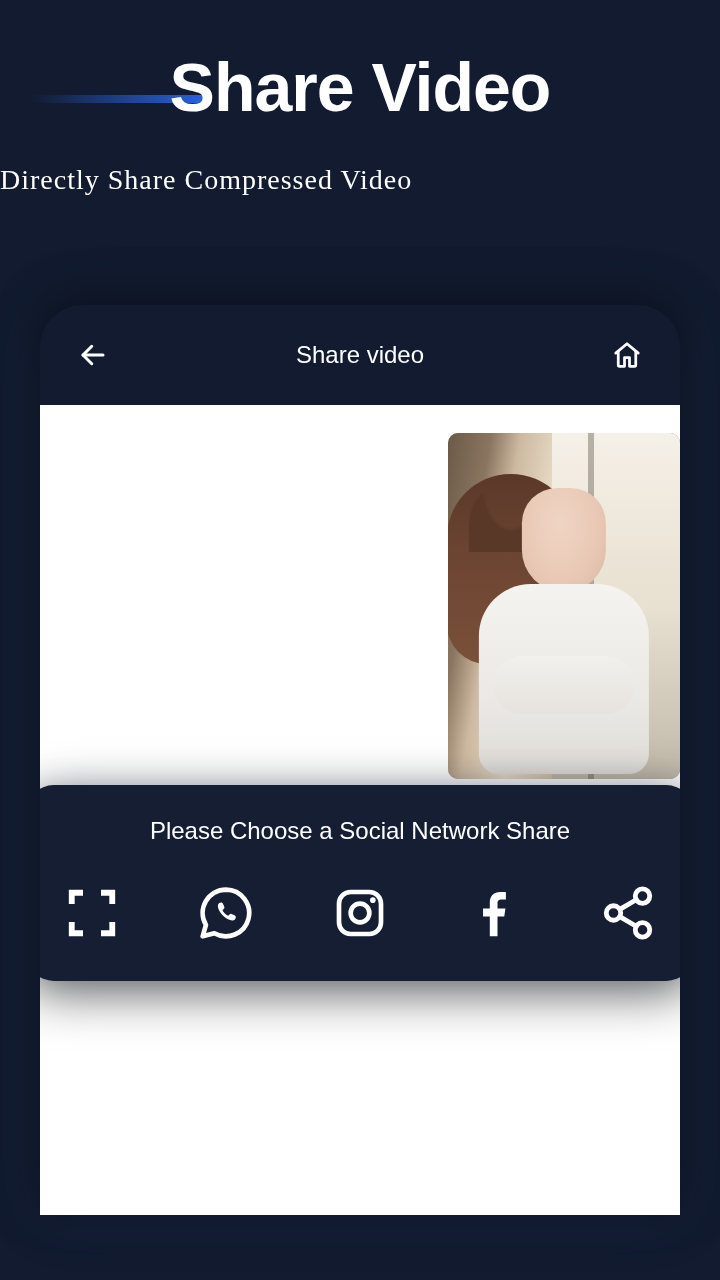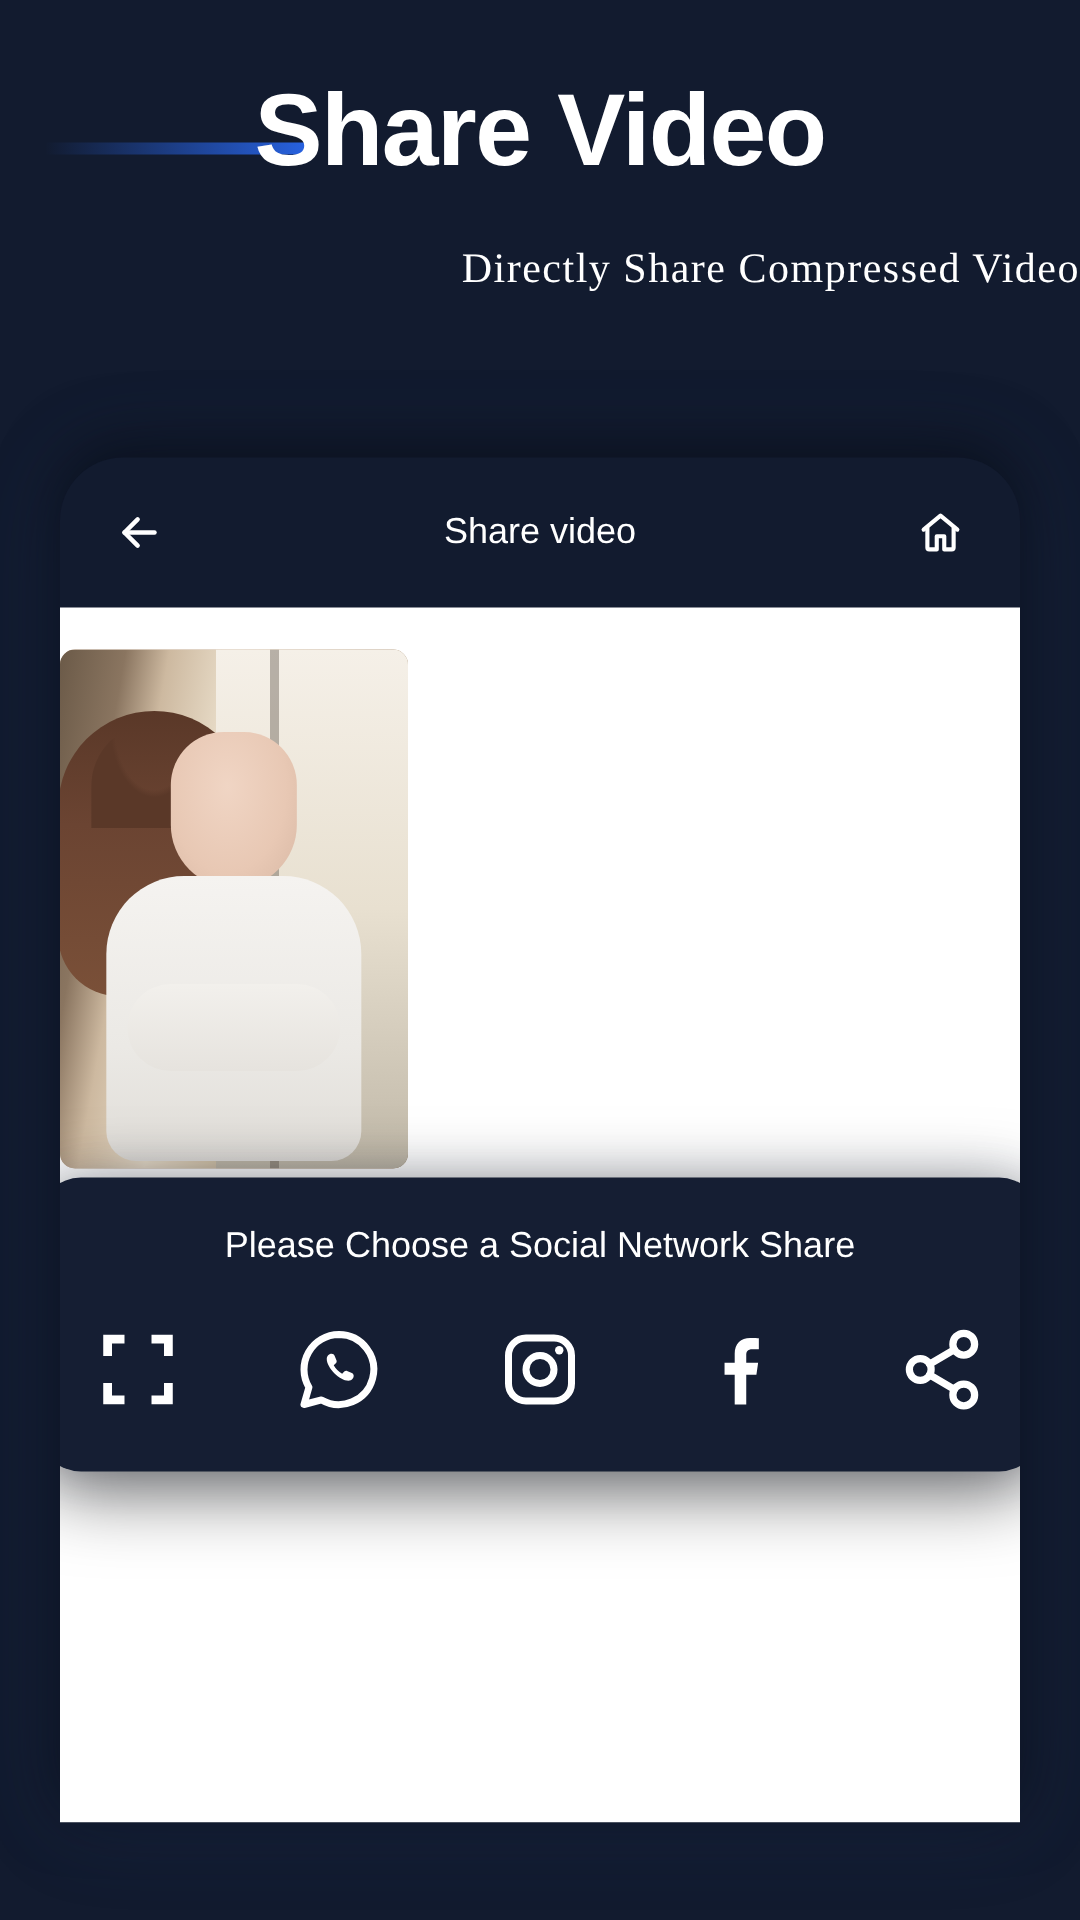--- a/index.html
+++ b/index.html
@@ -24,21 +24,21 @@
   text-align: center;
   color: #fff;
   font-size: 68px;
   font-weight: 800;
   letter-spacing: -1px;
   padding-top: 48px;
   position: relative;
   z-index: 2;
 }
 .hero-subtitle {
-  text-align: right;
+  text-align: left;
   color: #fff;
   font-size: 28px;
   font-weight: 300;
   letter-spacing: 1px;
   margin-top: 38px;
   font-family: Georgia, serif;
 }
 .device {
   position: absolute;
   top: 305px;
@@ -62,21 +62,21 @@
 .app-header-title {
   font-size: 24px;
   font-weight: 500;
 }
 .icon-btn { width: 36px; height: 36px; display: flex; align-items: center; justify-content: center; cursor: pointer; }
 .content-area {
   background: #fff;
   height: calc(100% - 100px);
   position: relative;
   display: flex;
-  justify-content: flex-start;
+  justify-content: flex-end;
   padding-top: 28px;
 }
 .video-thumb {
   width: 232px;
   height: 346px;
   border-radius: 10px;
   overflow: hidden;
   position: relative;
   background: #c8b09a;
 }

